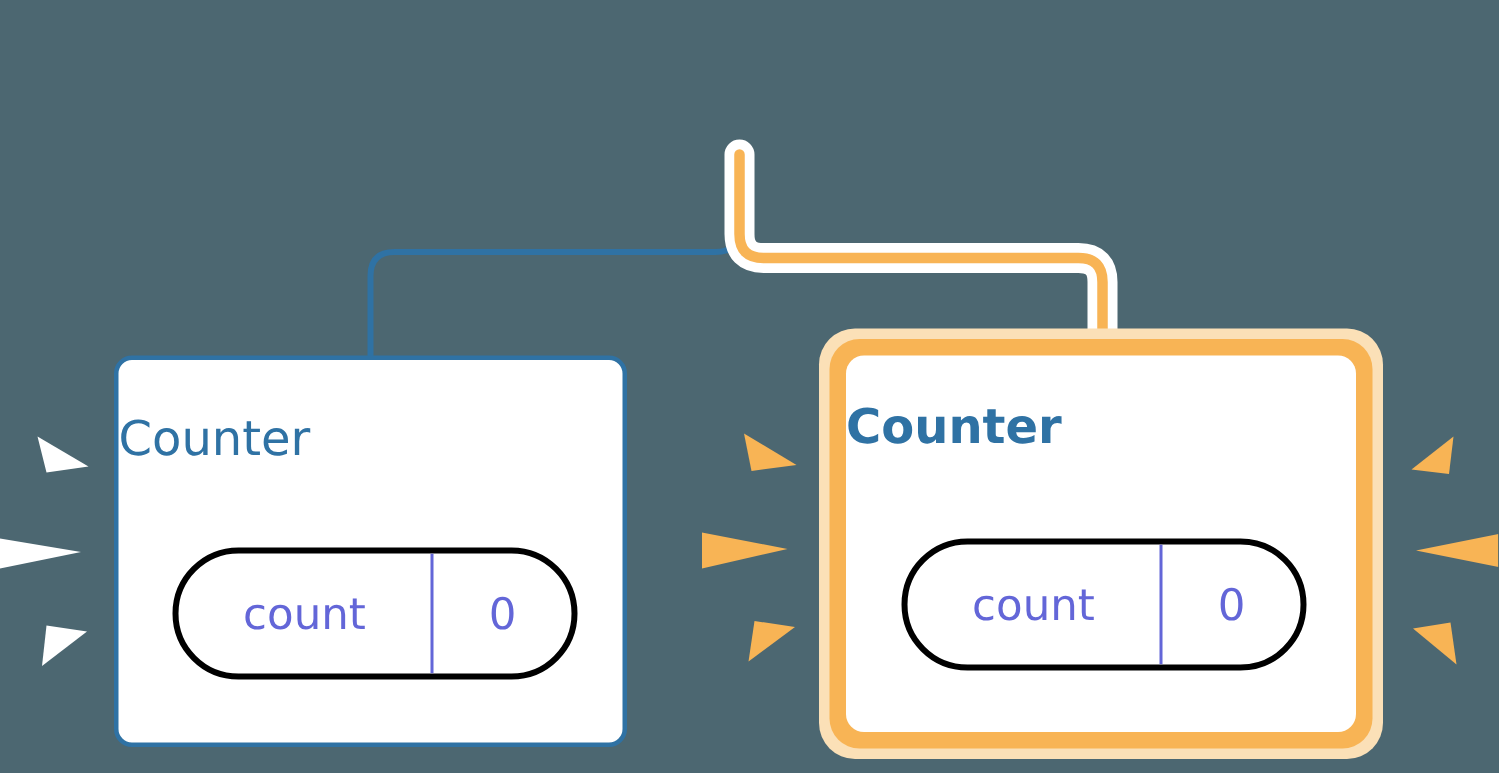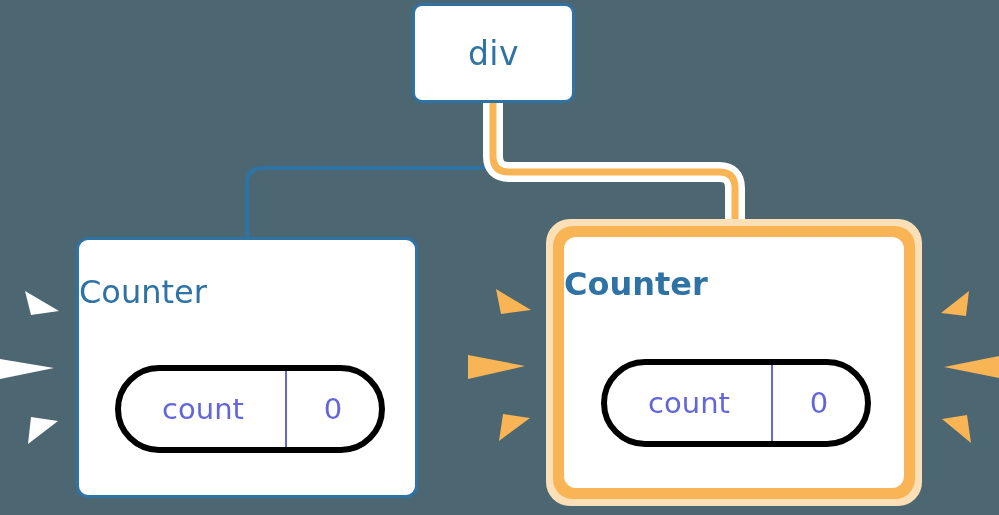--- a/index.html
+++ b/index.html
@@ -46,21 +46,21 @@
   .node-title{
     position:absolute;left:0;right:0;text-align:left;
     color:#2f72a4;
   }
   #counter-left .node-title{top:33px;font-size:32px;font-weight:400;}
   #counter-right .node-title{top:28px;font-size:32px;font-weight:700;}
 
   
   .pill{
     position:absolute;box-sizing:border-box;
-    border:6px solid #000000;border-radius:48px;
+    border:4px solid #000000;border-radius:48px;
     display:flex;align-items:stretch;overflow:hidden;
   }
   #counter-left .pill{left:36px;top:125px;width:270px;height:88px;}
   #counter-right .pill{left:37px;top:122px;width:270px;height:88px;}
   .pill .pill-key{
     flex:1 1 auto;display:flex;align-items:center;justify-content:center;
     color:#6366d8;font-size:29px;
   }
   .pill .pill-div{width:2px;background:#6366d8;flex:0 0 2px;}
   .pill .pill-val{
@@ -75,23 +75,20 @@
 
   <svg class="layer" viewBox="0 0 999 515">
 
     <path d="M493,103 L493,152 Q493,168 477,168 L263,168 Q247,168 247,184 L247,237" fill="none" stroke="#2f72a4" stroke-width="4" stroke-linecap="round"></path>
 
     <path d="M493,103 L493,156 Q493,172 509,172 L719,172 Q735,172 735,188 L735,237" fill="none" stroke="#ffffff" stroke-width="20" stroke-linecap="round"></path>
 
     <path d="M493,103 L493,156 Q493,172 509,172 L719,172 Q735,172 735,188 L735,237" fill="none" stroke="#f8b455" stroke-width="7" stroke-linecap="round"></path>
   </svg>
 
-  <div class="node" id="div-node">
-    <span class="label">div</span>
-  </div>
 
   <div id="counter-right-ring"></div>
   <div id="counter-right-ring2"></div>
 
   <div class="node" id="counter-left">
     <div class="node-title">Counter</div>
     <div class="pill">
       <div class="pill-key">count</div>
       <div class="pill-div"></div>
       <div class="pill-val">0</div>

